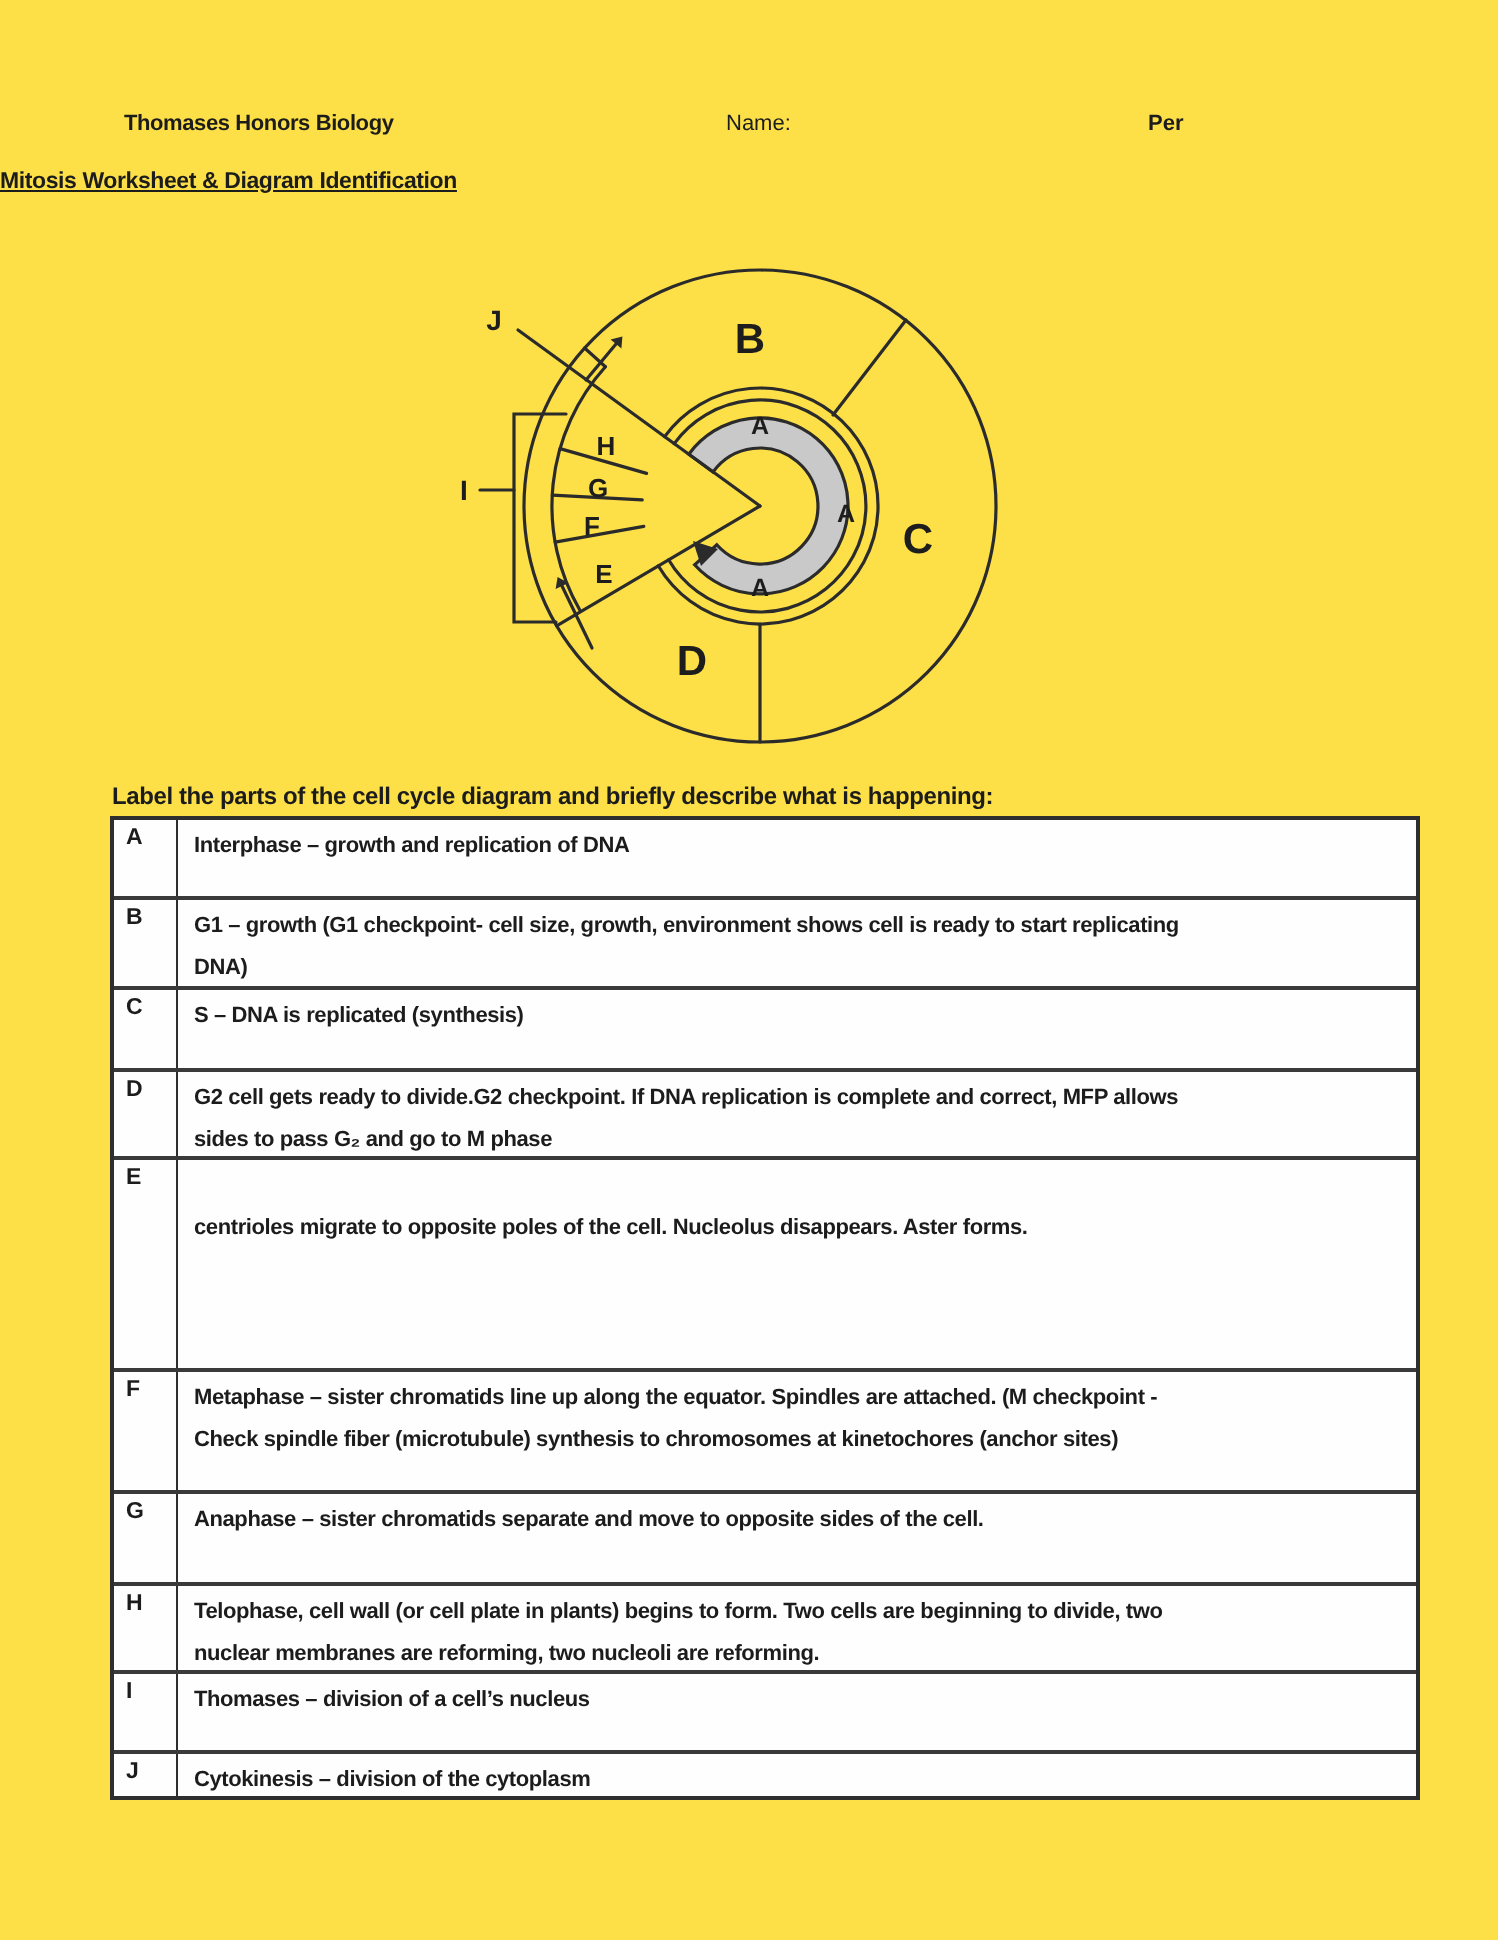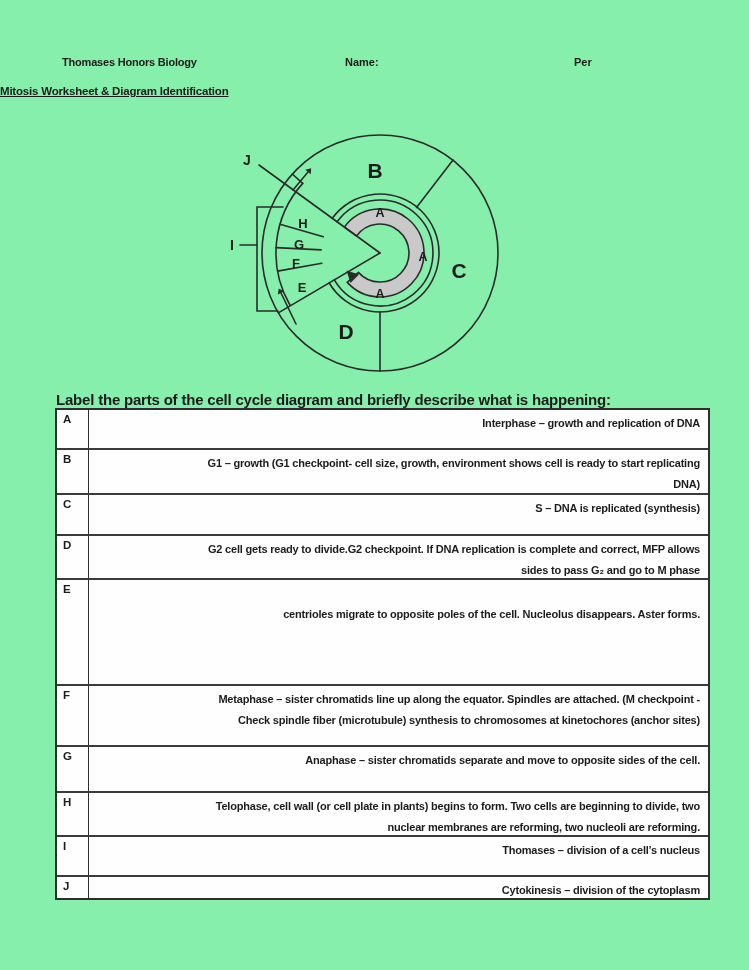--- a/index.html
+++ b/index.html
@@ -1,43 +1,43 @@
 <!DOCTYPE html>
 <html><head>
 <meta charset="utf-8">
 <style>
   html,body{margin:0;padding:0;background:#ffffff;}
   .page{
-    position:relative;width:749px;height:970px;background:#86efac;
+    position:relative;width:749px;height:970px;background:#fde047;
     font-family:"Liberation Sans",sans-serif;color:#1c1c1c;overflow:hidden;
   }
   .hdr{position:absolute;top:56px;left:0;width:100%;height:16px;}
   .course{position:absolute;left:62px;font-size:11px;font-weight:700;letter-spacing:-0.2px;}
-  .namelab{position:absolute;left:345px;font-size:11px;font-weight:700;}
+  .namelab{position:absolute;left:363px;font-size:11px;font-weight:400;}
   .perlab{position:absolute;left:562px;font-size:11px;font-weight:700;margin-left:12px;}
   .title{
     position:absolute;top:85px;left:0;width:100%;text-align:left;
     font-size:11.5px;font-weight:700;text-decoration:underline;letter-spacing:-0.2px;
   }
   .diagram{position:absolute;left:190px;top:125px;}
   .diagram text{font-family:"Liberation Sans",sans-serif;font-weight:700;fill:#1d1d1d;}
-  .instruction{position:absolute;left:56px;top:391px;font-size:15px;font-weight:700;letter-spacing:-0.2px;}
+  .instruction{position:absolute;left:56px;top:391px;font-size:12px;font-weight:700;letter-spacing:-0.2px;}
   .atable{
     position:absolute;left:55px;top:408px;width:655px;
     border:2px solid #2e2e2e;box-sizing:border-box;background:#fefefe;
   }
   .trow{display:flex;border-bottom:2px solid #3a3a3a;box-sizing:border-box;}
   .trow:last-child{border-bottom:none;}
   .tletter{
     width:32px;flex:0 0 32px;border-right:1.5px solid #2e2e2e;box-sizing:border-box;
     font-size:11.5px;font-weight:700;padding:3px 0 0 6px;
   }
   .ttext{flex:1;padding:3px 8px 0 8px;overflow:hidden;}
   .tline{
-    font-size:11px;font-weight:700;line-height:21px;white-space:nowrap;letter-spacing:-0.2px;text-align:right;
+    font-size:11px;font-weight:700;line-height:21px;white-space:nowrap;letter-spacing:-0.2px;
   }
 </style>
 </head>
 <body>
 
 <div class="page">
 
   <div class="hdr">
     <span class="course">Thomases Honors Biology</span>
     <span class="namelab">Name:</span>

